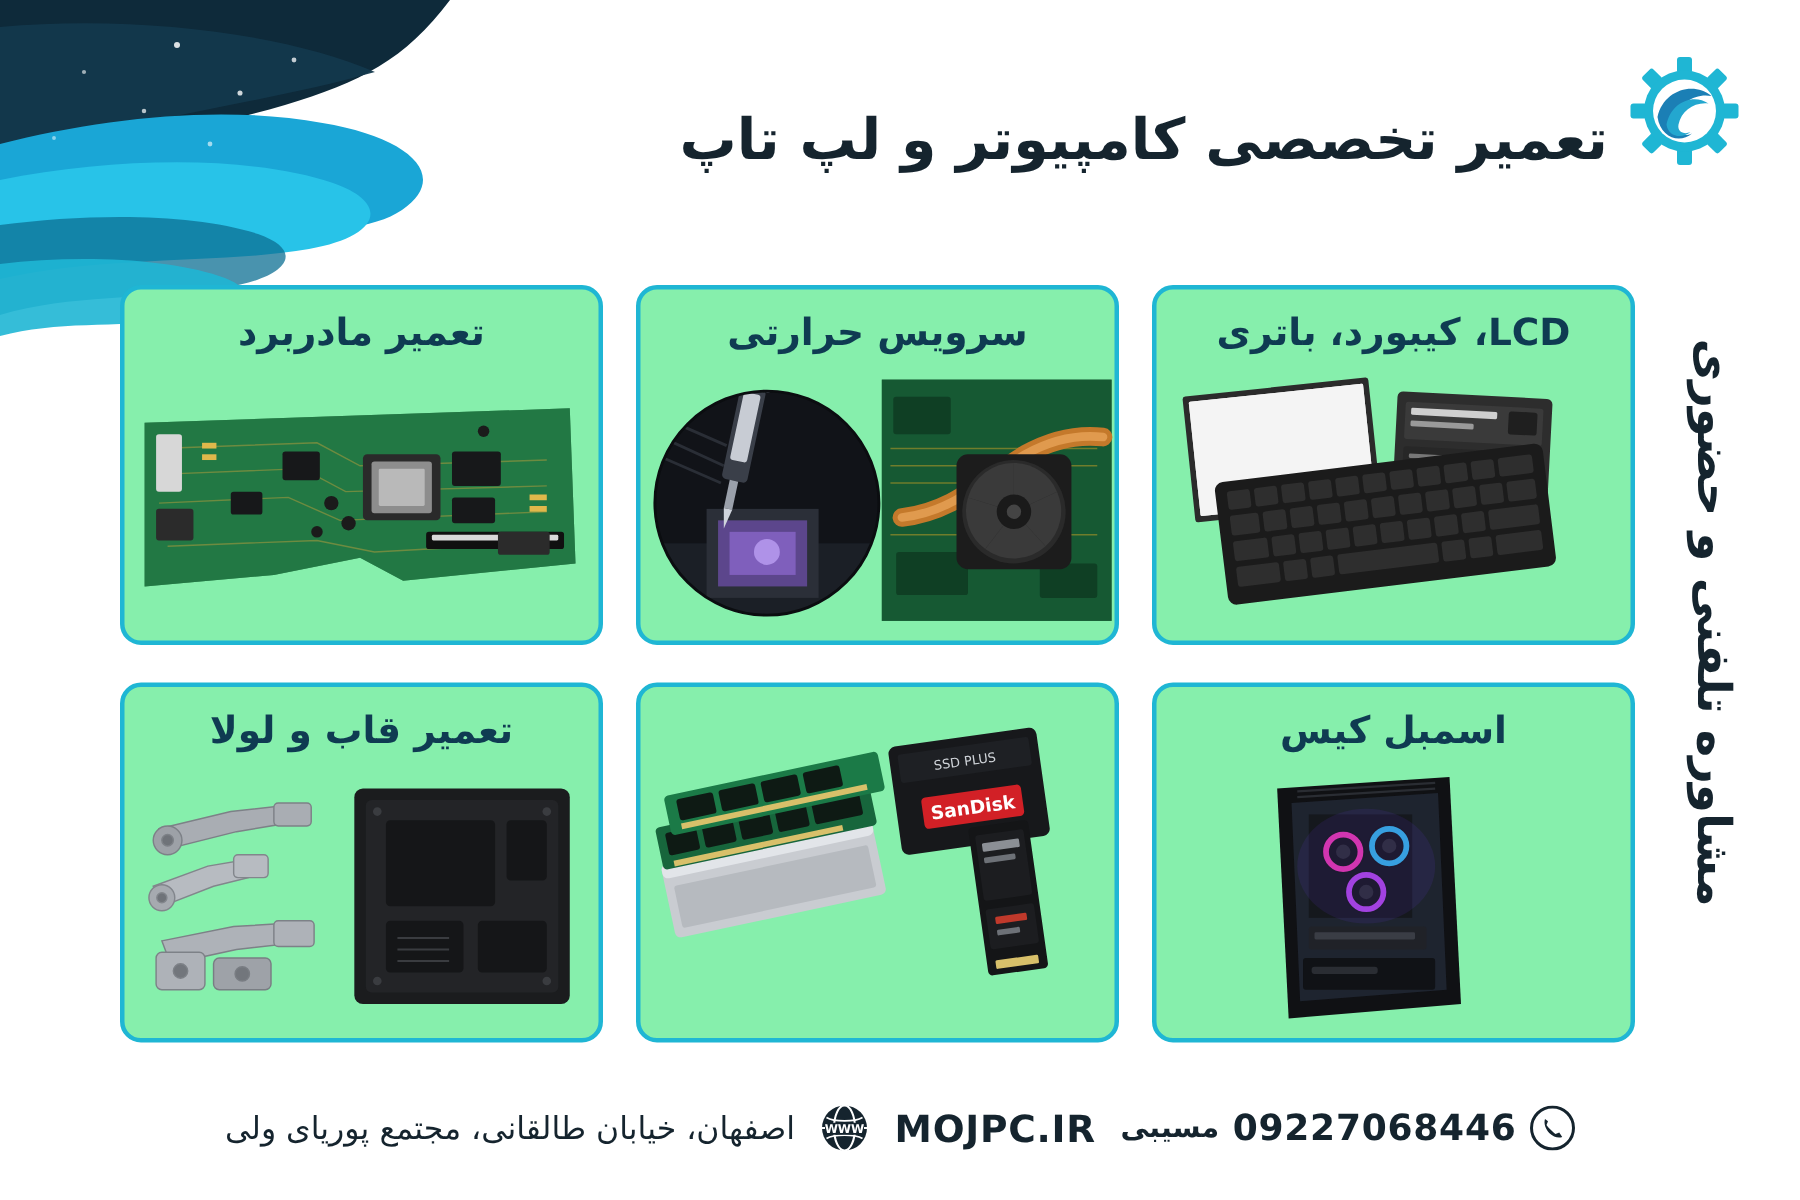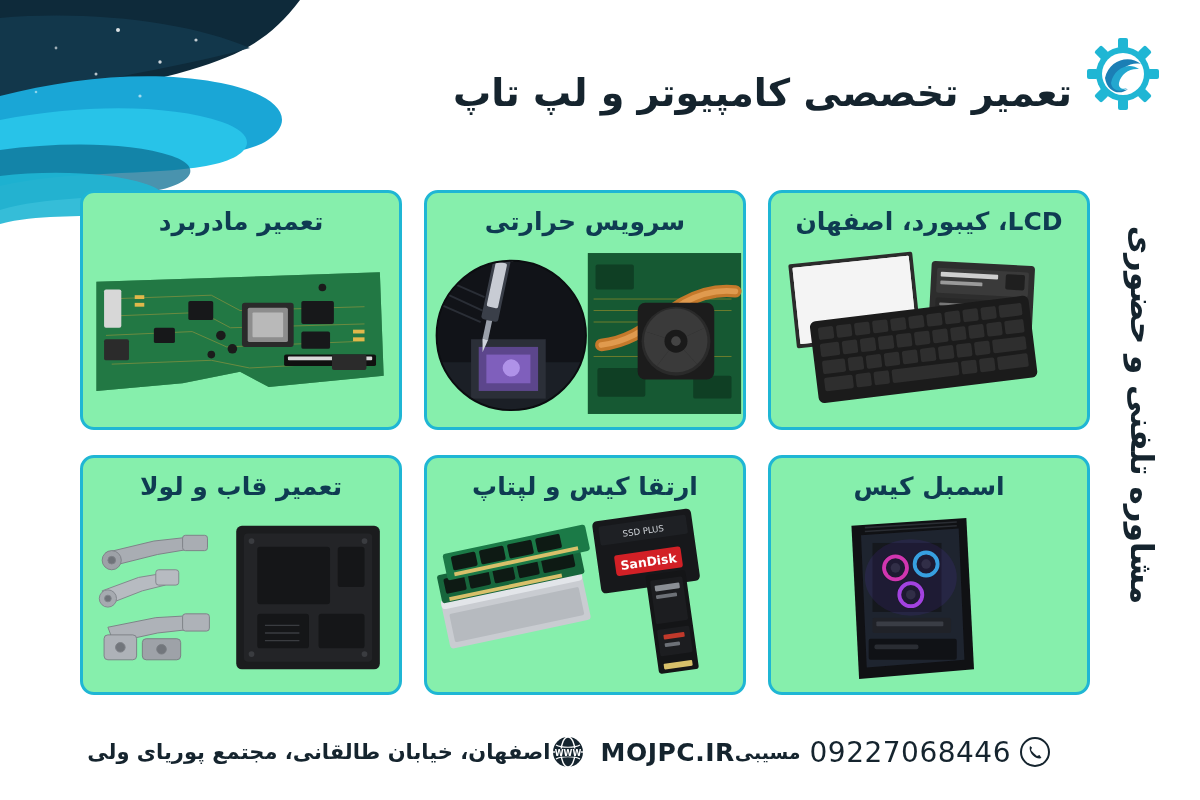--- a/index.html
+++ b/index.html
@@ -135,21 +135,21 @@
     display: flex;
     flex-direction: row;
     align-items: center;
     justify-content: space-between;
     padding: 0 150px;
     box-sizing: border-box;
   }
   .footer-address {
     font-size: 21px;
     color: #15242e;
-    font-weight: bold;
+    font-weight: normal;
     white-space: nowrap;
   }
   .footer-site {
     display: flex;
     align-items: center;
     gap: 16px;
     direction: ltr;
   }
   .footer-site-text {
     font-size: 25px;
@@ -160,22 +160,22 @@
   }
   .globe-icon { width: 34px; height: 34px; }
   .footer-phone {
     display: flex;
     align-items: center;
     gap: 9px;
     direction: rtl;
   }
   .phone-icon { width: 30px; height: 30px; }
   .footer-phone-number {
-    font-size: 28px;
-    font-weight: normal;
+    font-size: 24px;
+    font-weight: bold;
     color: #15242e;
     direction: ltr;
     letter-spacing: 0.5px;
   }
   .footer-phone-name {
     font-size: 19px;
     color: #15242e;
     font-weight: bold;
   }
 </style>
@@ -227,21 +227,21 @@
     <div class="header-title">تعمیر تخصصی کامپیوتر و لپ تاپ</div>
   </div>
 
   <div class="side-text">
     <span>مشاوره تلفنی و حضوری</span>
   </div>
 
   <div class="grid">
 
     <div class="card">
-      <div class="card-title">LCD، کیبورد، اصفهان</div>
+      <div class="card-title">LCD، کیبورد، باتری</div>
       <div class="card-media">
         <svg viewBox="0 0 330 180" preserveAspectRatio="xMidYMid meet" xmlns="http://www.w3.org/2000/svg">
 
           <g transform="translate(18,18) rotate(-6)">
             <rect x="0" y="0" width="130" height="88" rx="2" fill="#2b2b2b"></rect>
             <rect x="4" y="4" width="122" height="80" rx="1" fill="#e9e9e9"></rect>
             <rect x="4" y="4" width="122" height="80" rx="1" fill="#f4f4f4"></rect>
           </g>
 
           <g transform="translate(168,14) rotate(3)">
@@ -466,21 +466,20 @@
               <line x1="14" y1="14" x2="110" y2="8"></line>
             </g>
 
             <ellipse cx="62" cy="62" rx="48" ry="40" fill="#7a3bff" opacity="0.10"></ellipse>
           </g>
         </svg>
       </div>
     </div>
 
     <div class="card">
-      <div class="card-title">ارتقا کیس و لپتاپ</div>
       <div class="card-media">
         <svg viewBox="0 0 330 180" preserveAspectRatio="xMidYMid meet" xmlns="http://www.w3.org/2000/svg">
 
           <g transform="translate(14,92) rotate(-12)">
             <rect x="0" y="0" width="150" height="52" rx="4" fill="#c9ccd1"></rect>
             <rect x="0" y="0" width="150" height="10" rx="4" fill="#e2e5e9"></rect>
             <rect x="6" y="16" width="138" height="30" rx="2" fill="#b6babf"></rect>
           </g>
 
           <g transform="translate(10,66) rotate(-12)">

